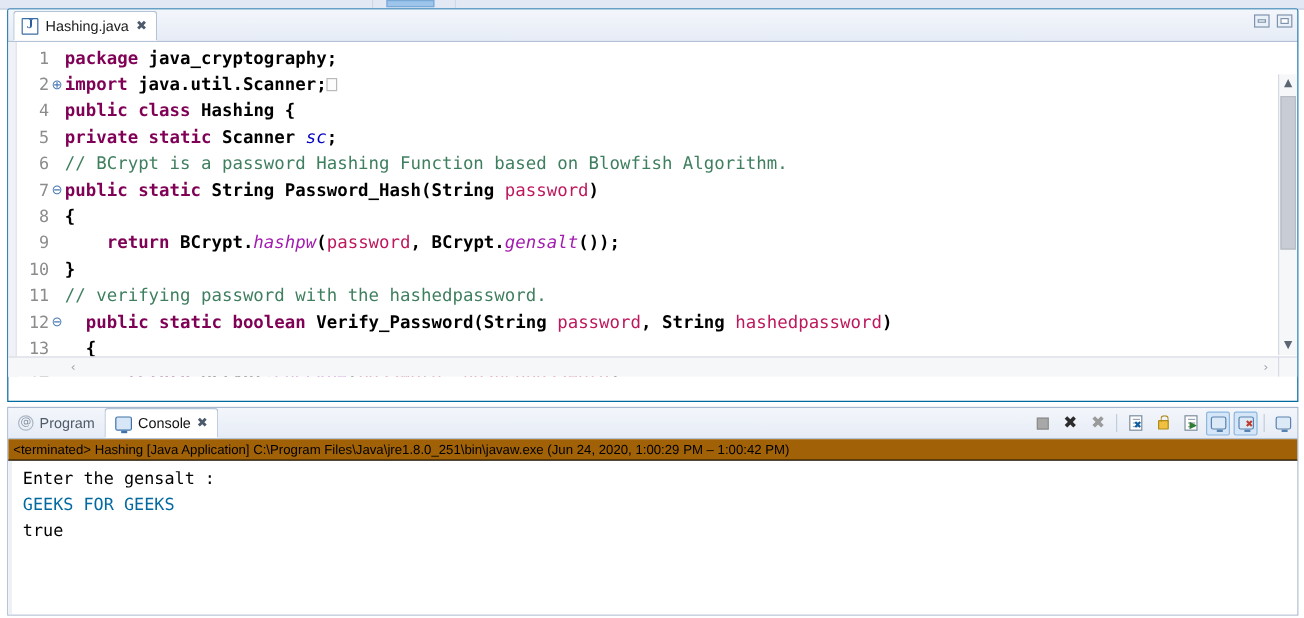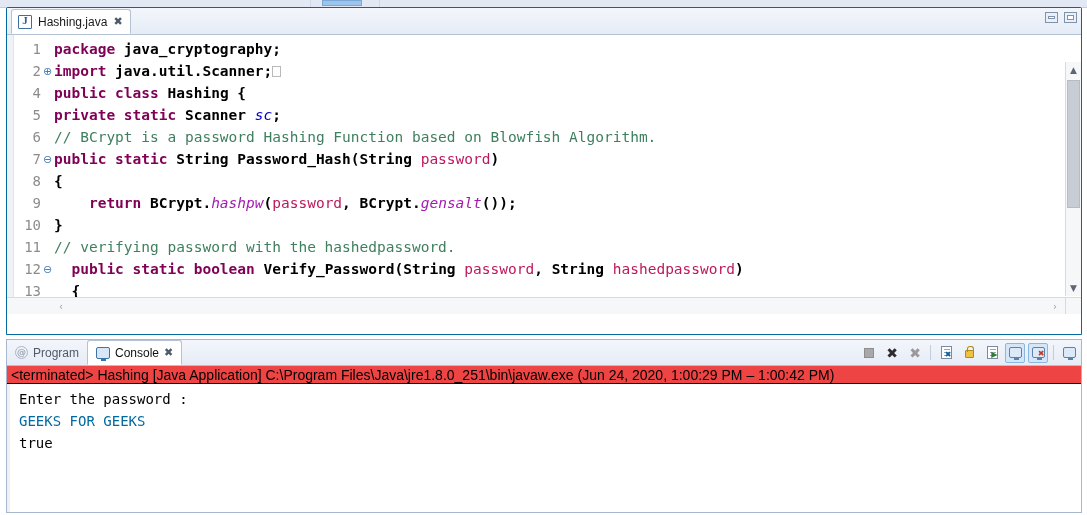--- a/index.html
+++ b/index.html
@@ -337,24 +337,24 @@
   }
   .ic-mon::after {
     content: ""; position: absolute; left: 4px; bottom: -3px;
     width: 5px; height: 2px; background: #5a82b0;
   }
 
   
   .proc-line {
     position: relative;
     height: 17px;
-    background: #ef4444;
+    background: #a16207;
     border-bottom: 1px solid #000000;
     font-family: "Liberation Sans", sans-serif;
-    font-size: 14px;
+    font-size: 11px;
     color: #000;
     display: flex; align-items: center;
     padding-left: 4px;
     white-space: nowrap;
     overflow: hidden;
   }
   .console-body {
     position: relative;
     background: #ffffff;
     height: 128px;
@@ -470,17 +470,17 @@
         <span class="tbtn">
           <span class="ic-mon"></span>
         </span>
       </div>
     </div>
 
     <div class="proc-line">&lt;terminated&gt; Hashing [Java Application] C:\Program Files\Java\jre1.8.0_251\bin\javaw.exe  (Jun 24, 2020, 1:00:29 PM – 1:00:42 PM)</div>
 
     <div class="console-body">
       <div class="console-left-rail"></div>
-      <div class="cout" id="console-output"><div class="">Enter the password :</div><div class="inp">GEEKS FOR GEEKS</div><div class="">true</div></div>
+      <div class="cout" id="console-output"><div class="">Enter the gensalt :</div><div class="inp">GEEKS FOR GEEKS</div><div class="">true</div></div>
     </div>
   </div>
 
 </div>
 
 </body></html>

